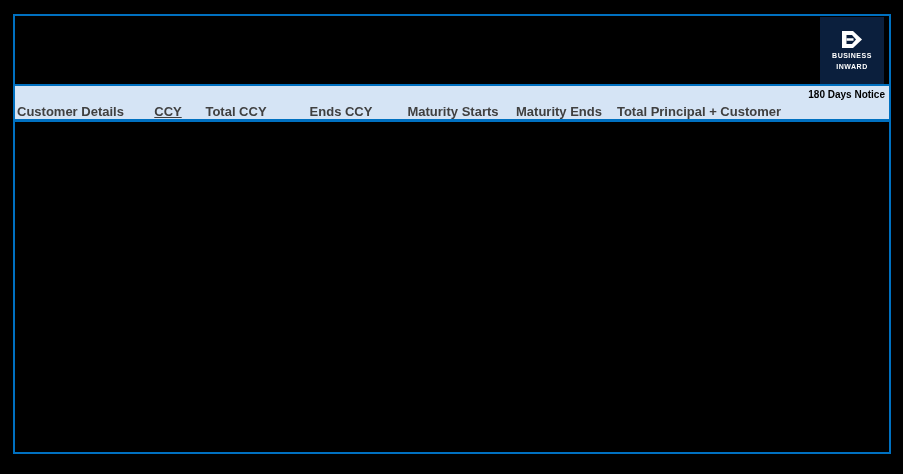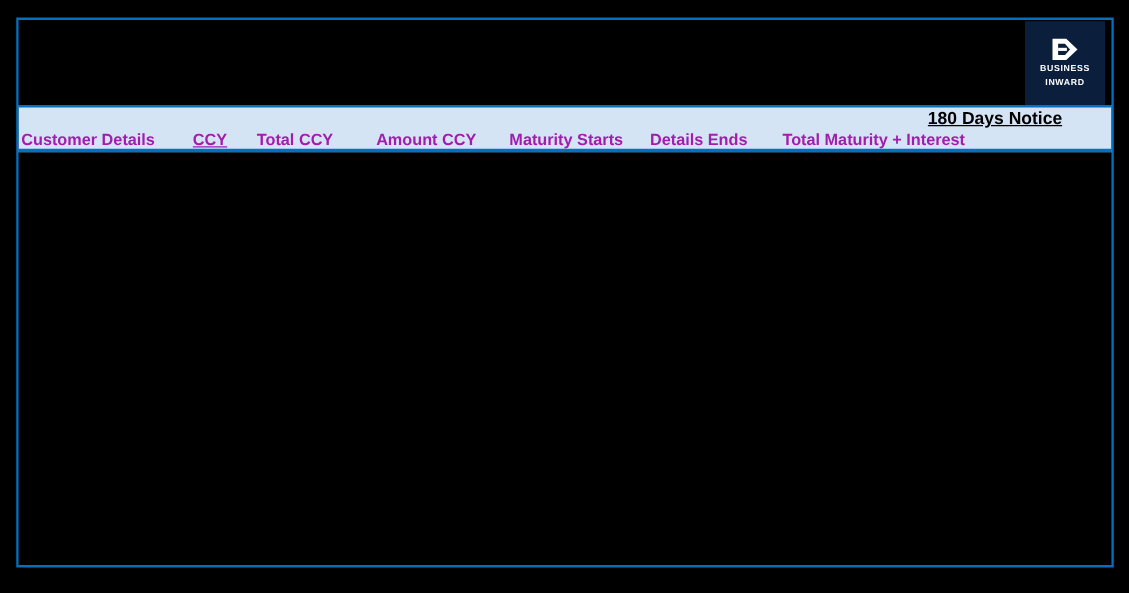--- a/index.html
+++ b/index.html
@@ -96,45 +96,44 @@
     top: 0;
     width: 874px;
     height: 17px;
   }
 
   #section-title {
     position: absolute;
     right: 4px;
     top: 0px;
     width: 178px;
-    text-align: center;
-    font-family: "Liberation Sans", sans-serif;
-    font-size: 14px;
+    text-align: right;
+    font-family: "Liberation Sans", sans-serif;
+    font-size: 10px;
     font-weight: bold;
     color: #000000;
     line-height: 17px;
     white-space: nowrap;
-    text-decoration: underline;
   }
 
   #column-header-row {
     position: absolute;
     left: 0;
     top: 16px;
     width: 874px;
     height: 19px;
     display: flex;
     align-items: center;
   }
 
   .col-head {
     font-family: "Liberation Sans", sans-serif;
     font-size: 13px;
     font-weight: bold;
-    color: #a21caf;
+    color: #404040;
     line-height: 19px;
     white-space: nowrap;
     text-align: center;
     flex: none;
     overflow: visible;
   }
 
   .col-customer-details { width: 132px; text-align: left; padding-left: 2px; }
   .col-ccy             { width: 38px; text-decoration: underline; }
   .col-amount-ccy      { width: 98px; }
@@ -178,24 +177,24 @@
     <div id="header-band">
 
       <div id="section-title-row">
         <div id="section-title">180 Days Notice</div>
       </div>
 
       <div id="column-header-row">
         <div class="col-head col-customer-details">Customer Details</div>
         <div class="col-head col-ccy">CCY</div>
         <div class="col-head col-amount-ccy">Total CCY</div>
-        <div class="col-head col-total-ccy">Amount CCY</div>
+        <div class="col-head col-total-ccy">Ends CCY</div>
         <div class="col-head col-maturity-starts">Maturity Starts</div>
-        <div class="col-head col-maturity-ends">Details Ends</div>
-        <div class="col-head col-total-pi">Total Maturity + Interest</div>
+        <div class="col-head col-maturity-ends">Maturity Ends</div>
+        <div class="col-head col-total-pi">Total Principal + Customer</div>
       </div>
 
     </div>
 
     <div id="table-body"></div>
 
   </div>
 
 </div>
 

